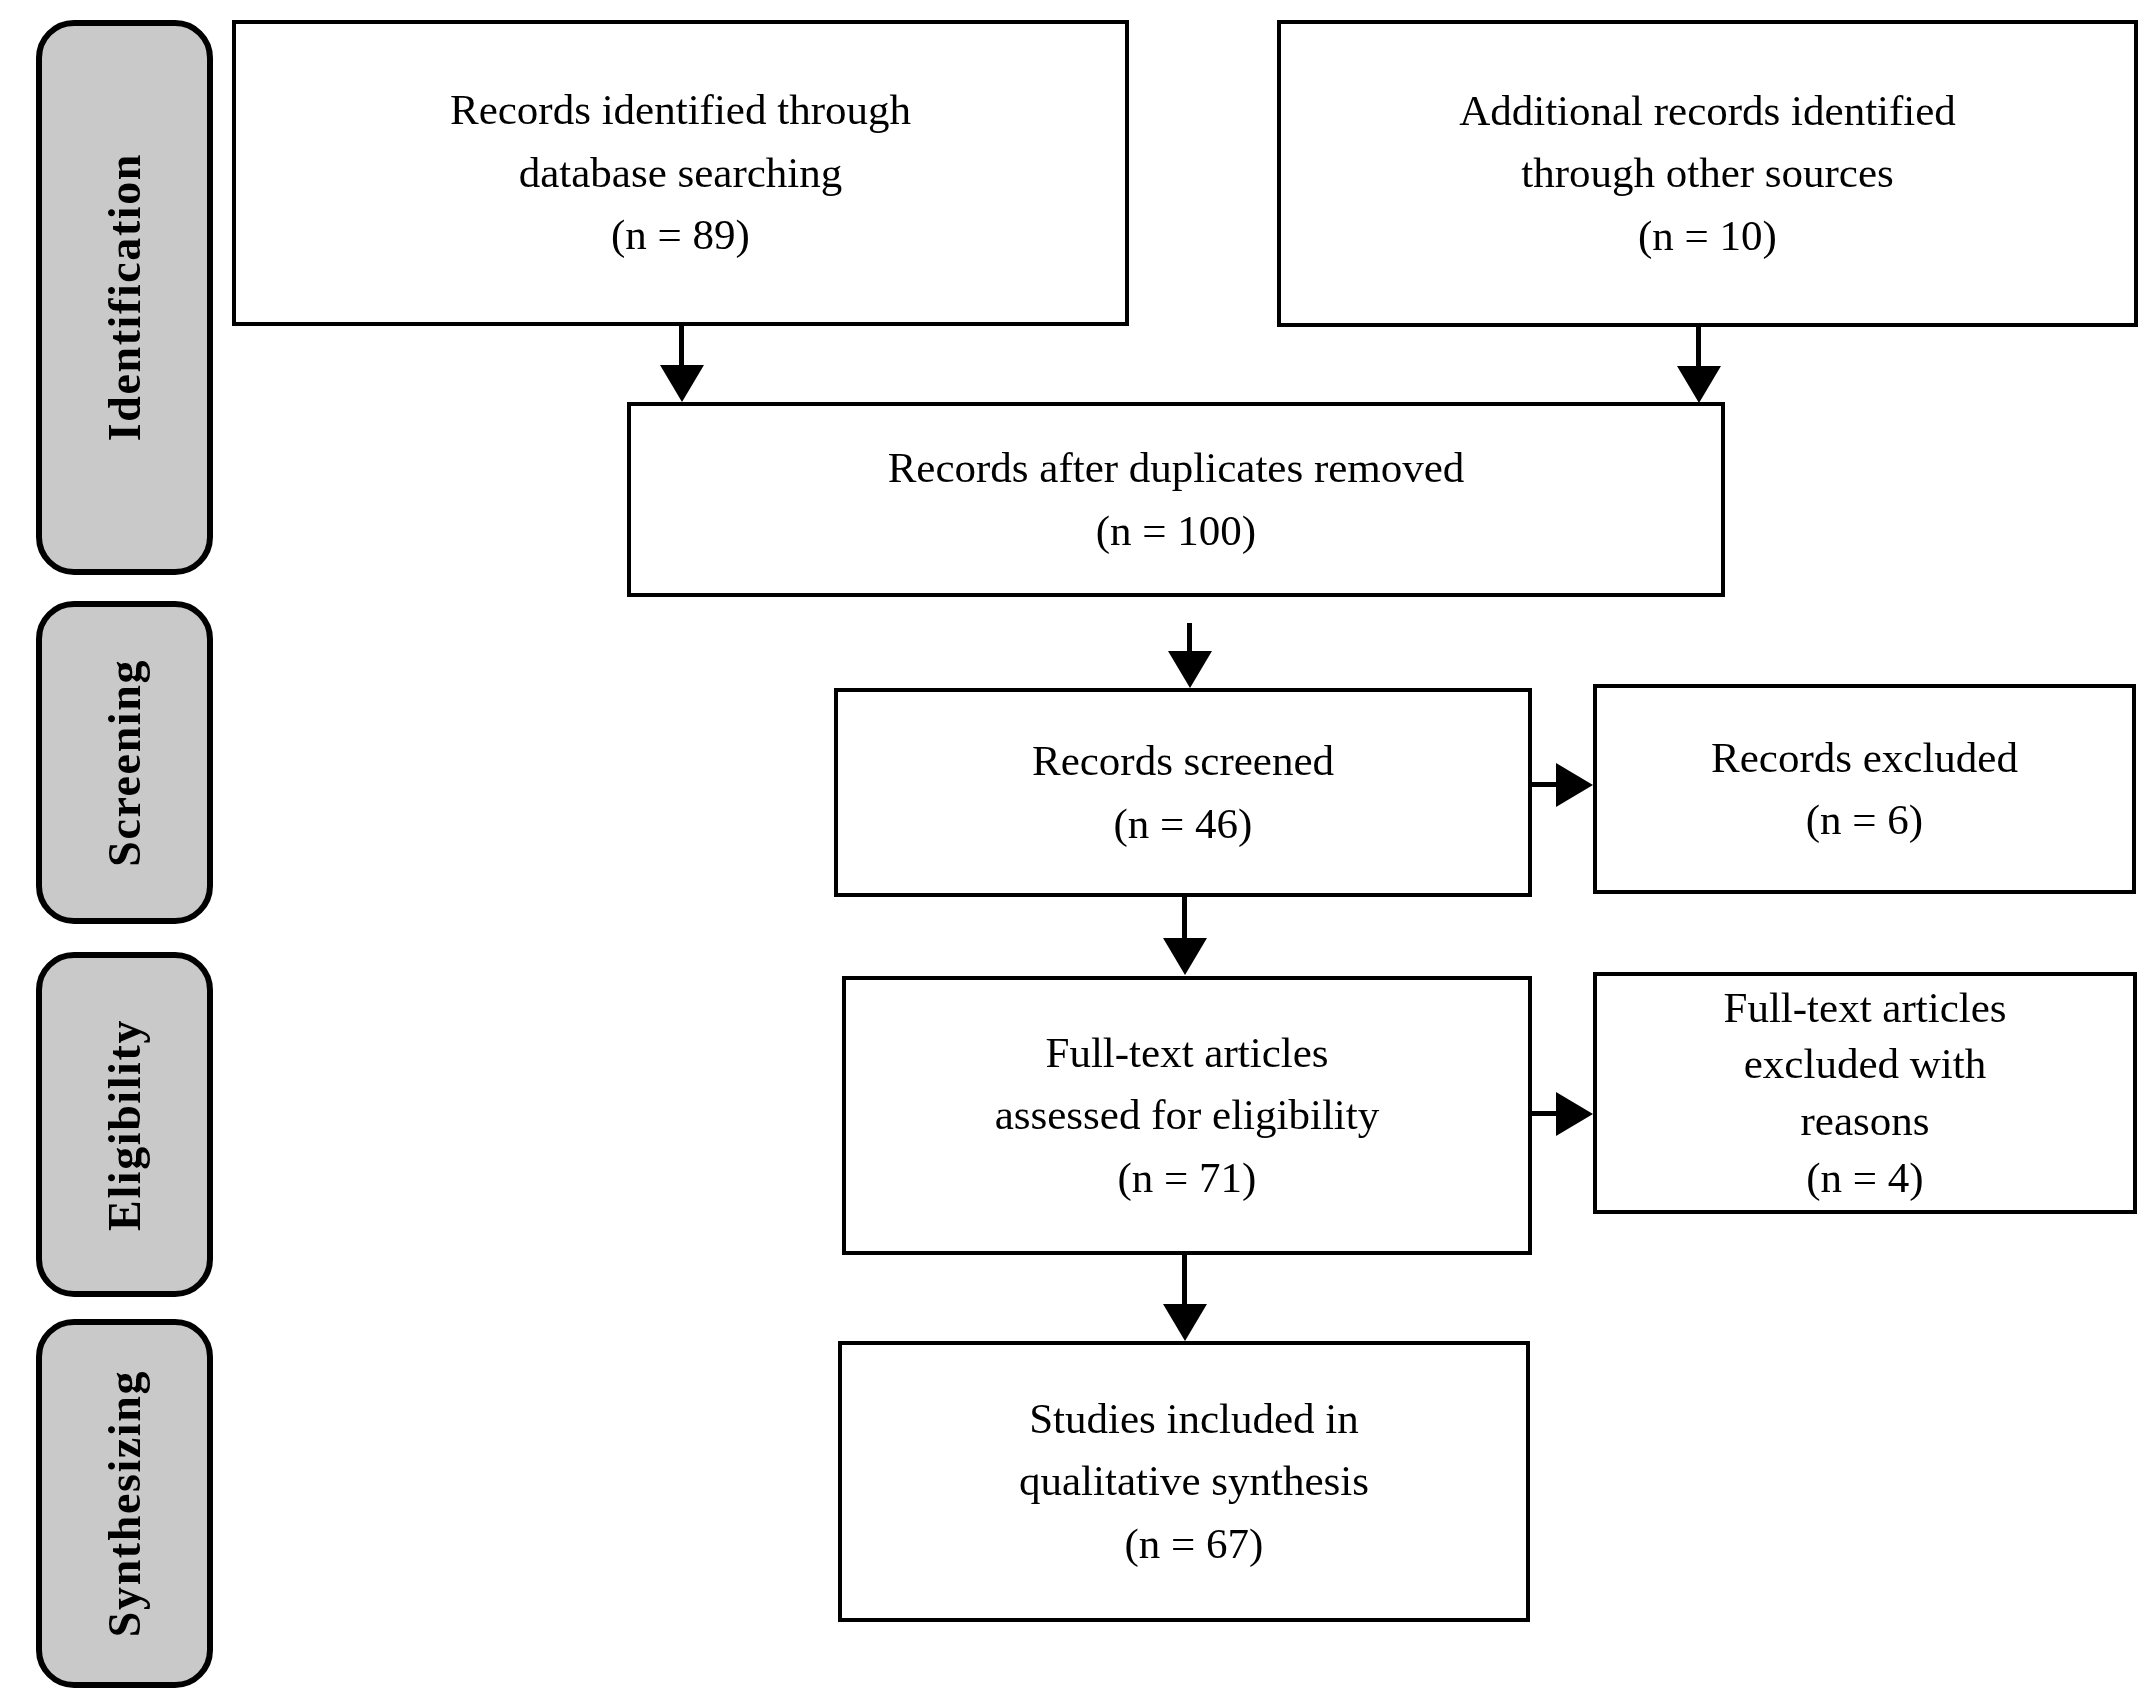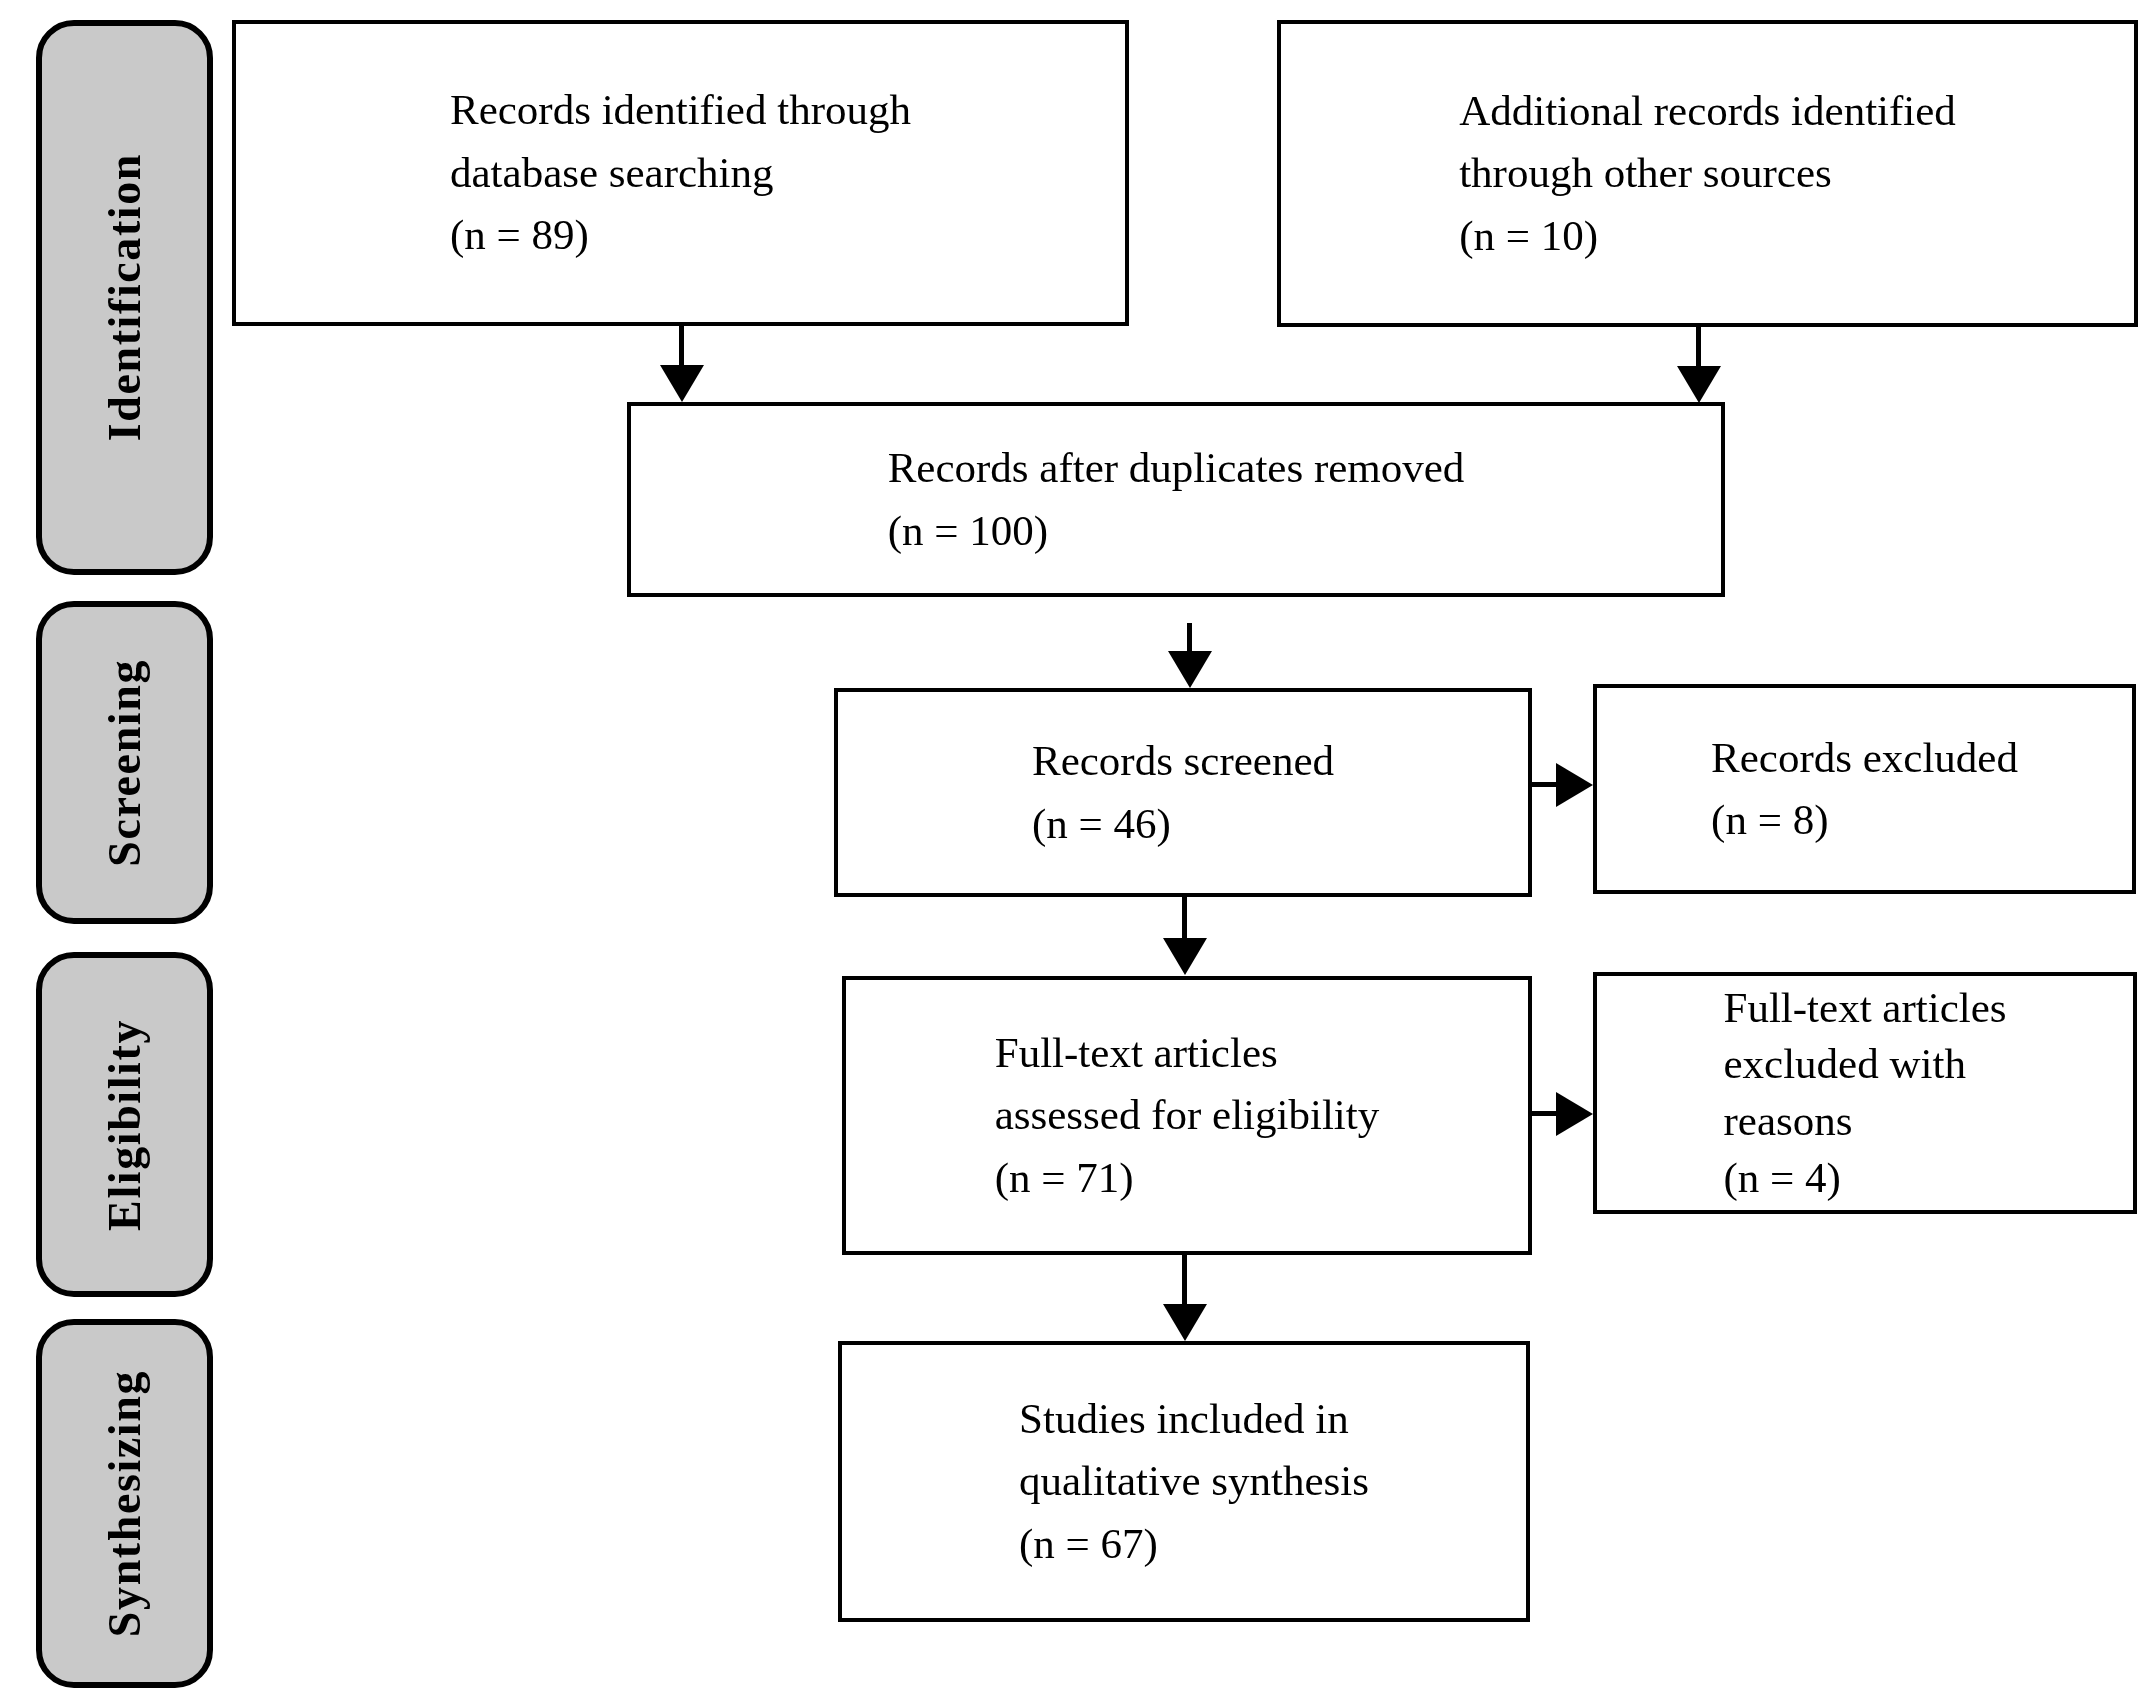--- a/index.html
+++ b/index.html
@@ -42,21 +42,21 @@
 
   
   .box {
     position: absolute;
     background: #ffffff;
     border: 4.8px solid #000000;
     box-sizing: border-box;
     display: flex;
     align-items: center;
     justify-content: center;
-    text-align: left;
+    text-align: center;
   }
   .box-text {
     white-space: pre-line;
     font-size: 43px;
     line-height: 1.45;
   }
   .box-text.tight { line-height: 1.32; }
 
   .box-identified    { left: 232px;  top: 20px;   width: 897px; height: 306px; }
   .box-additional    { left: 1277px; top: 20px;   width: 861px; height: 307px; }
@@ -136,21 +136,21 @@
   <div class="box box-deduplicated">
     <span class="box-text">Records after duplicates removed
 (n = 100)</span>
   </div>
   <div class="box box-screened">
     <span class="box-text">Records screened
 (n = 46)</span>
   </div>
   <div class="box box-excluded">
     <span class="box-text">Records excluded
-(n = 8)</span>
+(n = 6)</span>
   </div>
   <div class="box box-fulltext">
     <span class="box-text">Full-text articles
 assessed for eligibility
 (n = 71)</span>
   </div>
   <div class="box box-ftexcluded">
     <span class="box-text tight">Full-text articles
 excluded with
 reasons

